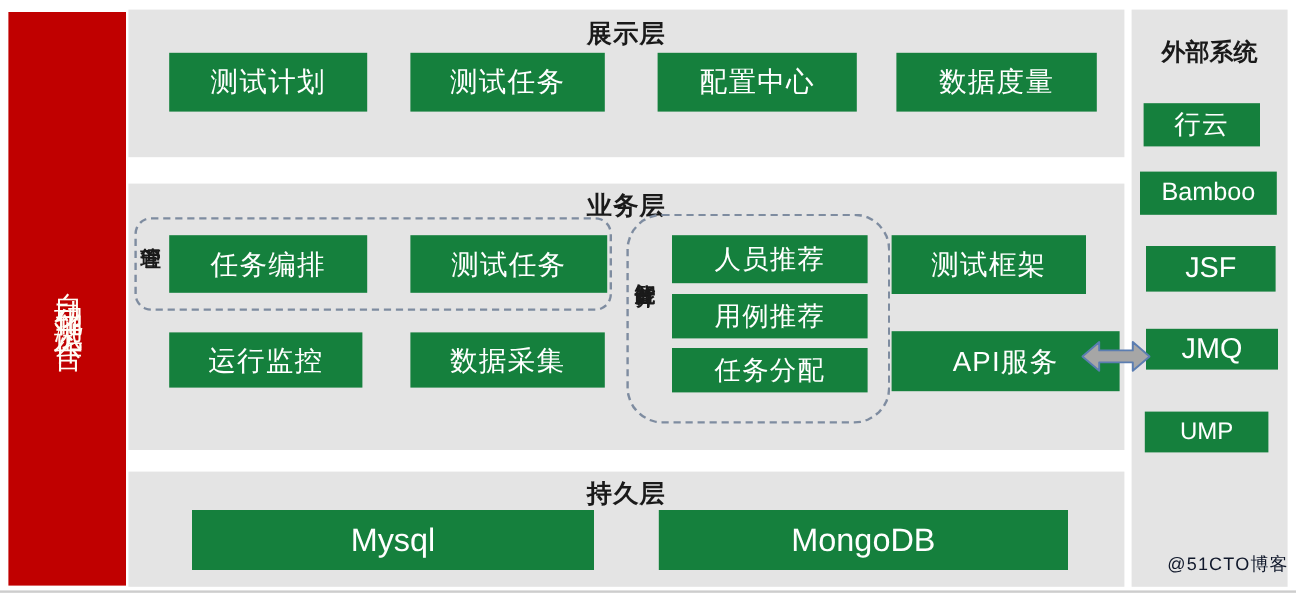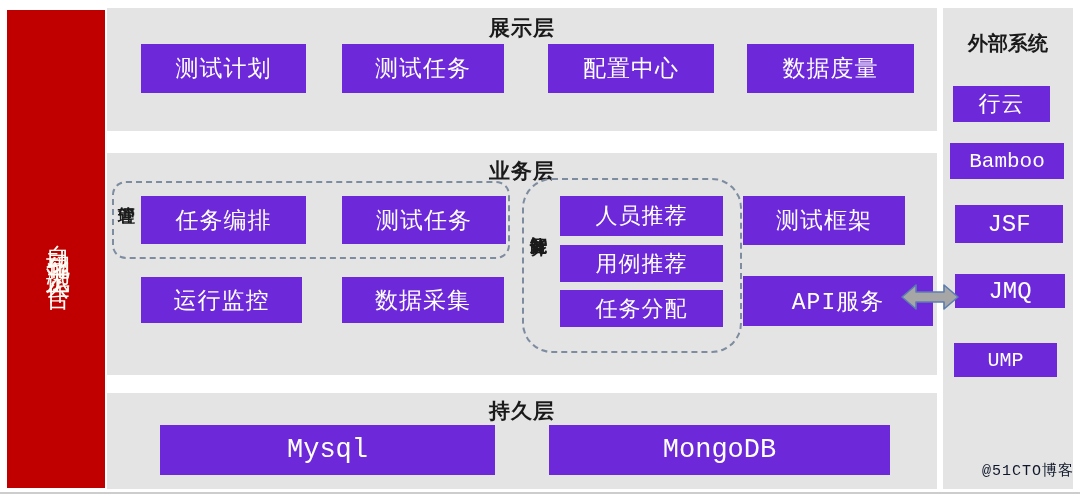--- a/index.html
+++ b/index.html
@@ -1,26 +1,26 @@
 <!DOCTYPE html>
 <html><head>
 <meta charset="utf-8">
 <style>
   html,body{margin:0;padding:0;background:#ffffff;}
   #stage{
     position:relative;width:1080px;height:496px;background:#ffffff;overflow:hidden;
-    font-family:Liberation Mono, monospace;
+    font-family:Liberation Sans, sans-serif;
   }
   .section{position:absolute;background:#E4E4E4;}
   .layer-header{
     position:absolute;left:0;right:0;text-align:center;
     font-size:21px;font-weight:700;color:#1A1A1A;letter-spacing:1px;
   }
   .btn{
-    position:absolute;background:#6d28d9;color:#FFFFFF;
+    position:absolute;background:#15803d;color:#FFFFFF;
     display:flex;align-items:center;justify-content:center;
     font-size:23px;letter-spacing:1px;white-space:nowrap;
   }
   .btn.latin{letter-spacing:0;}
   .leftbar{
     position:absolute;left:7px;top:10px;width:98px;height:478px;background:#C00000;
     display:flex;align-items:center;justify-content:center;
   }
   .vtext{
     writing-mode:vertical-rl;text-orientation:upright;

